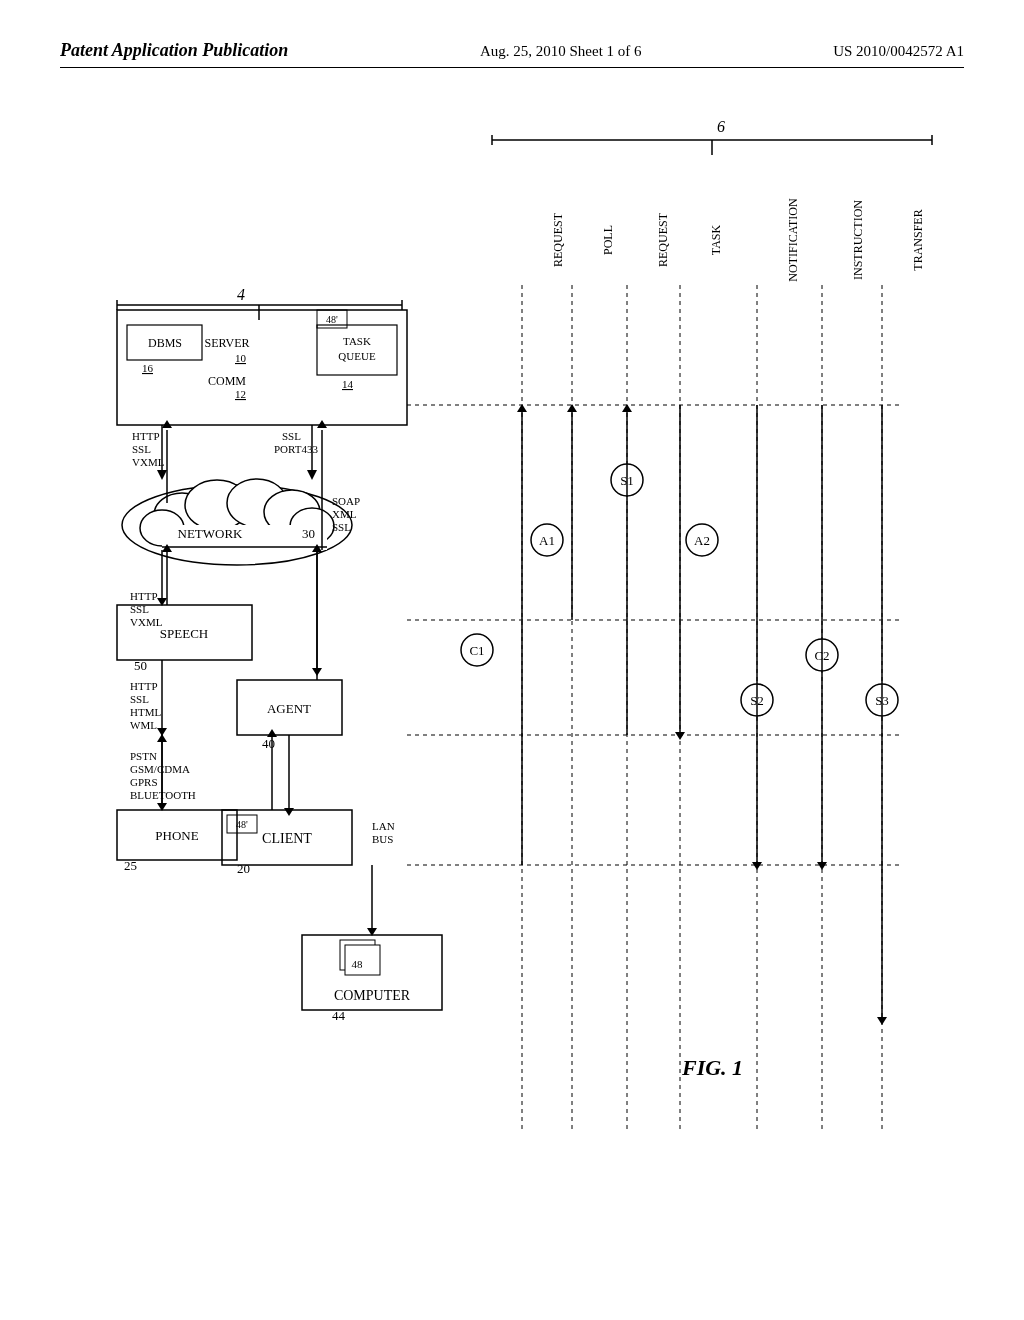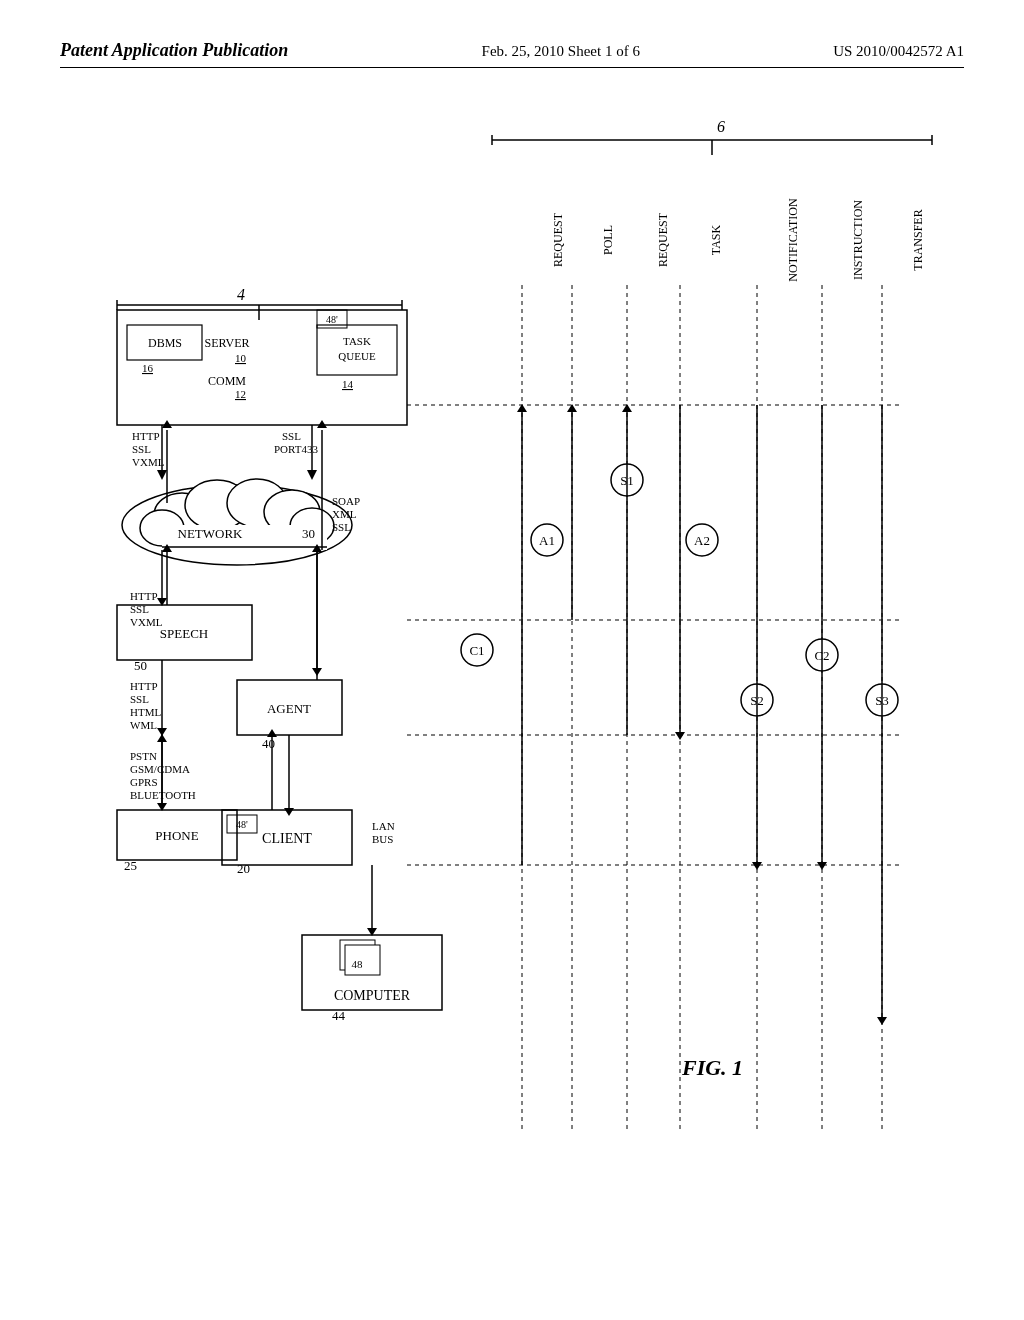--- a/index.html
+++ b/index.html
@@ -54,21 +54,21 @@
     text {
       font-family: 'Times New Roman', Times, serif;
     }
   </style>
 </head>
 <body>
 
 <div class="page">
   <div class="header">
     <span class="header-left">Patent Application Publication</span>
-    <span class="header-center">Feb. 25, 2010   Sheet 1 of 6</span>
+    <span class="header-center">Aug. 25, 2010   Sheet 1 of 6</span>
     <span class="header-right">US 2010/0042572 A1</span>
   </div>
 
   <div class="diagram-area">
     <svg viewBox="0 0 900 1150">
 
       <line x1="430" y1="30" x2="870" y2="30" stroke="#000" stroke-width="1.5"></line>
       <line x1="430" y1="25" x2="430" y2="35" stroke="#000" stroke-width="1.5"></line>
       <line x1="870" y1="25" x2="870" y2="35" stroke="#000" stroke-width="1.5"></line>
       <line x1="650" y1="30" x2="650" y2="45" stroke="#000" stroke-width="1.5"></line>

